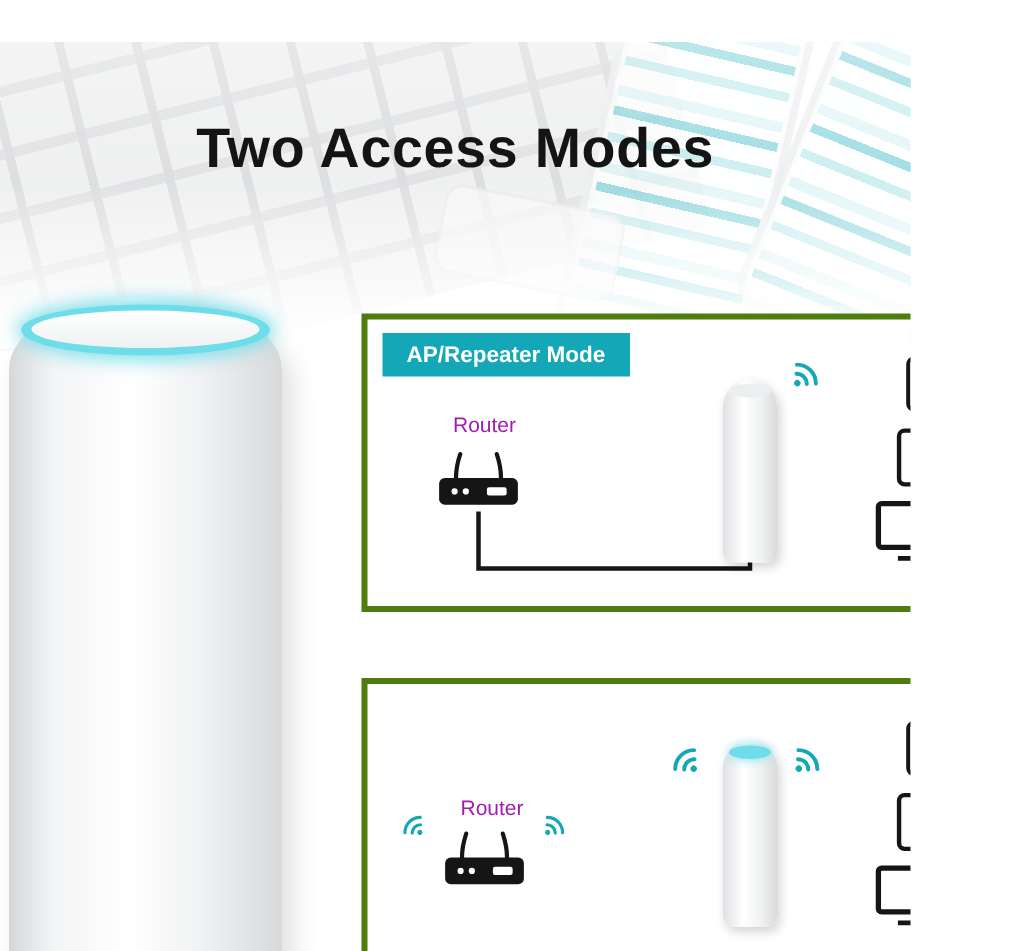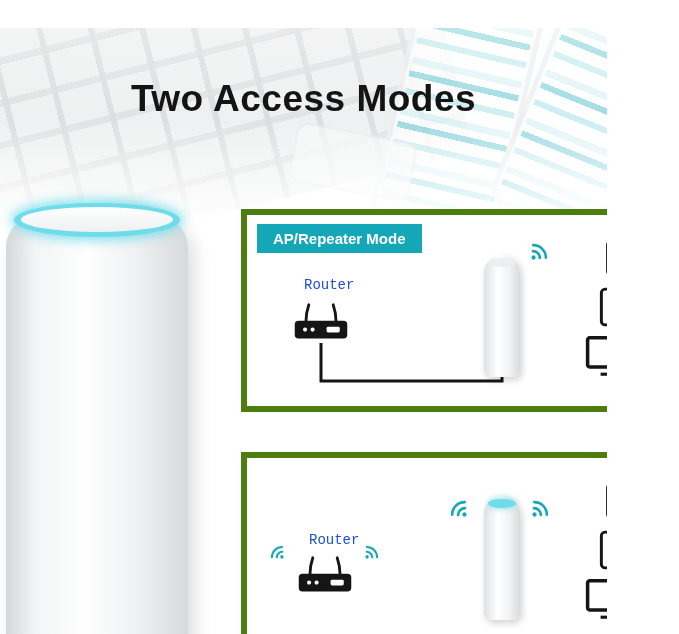--- a/index.html
+++ b/index.html
@@ -30,26 +30,26 @@
   .device{position:absolute;left:6px;top:170px;width:182px;height:464px;
       background:linear-gradient(90deg,#d5d7d9 0%,#f3f4f5 16%,#ffffff 44%,#f1f2f3 70%,#d7d9db 100%);
       border-radius:91px 91px 12px 12px / 48px 48px 8px 8px;
       box-shadow:7px 10px 18px rgba(0,0,0,.13);}
   .device .ring{position:absolute;top:5px;left:8px;right:8px;height:34px;border-radius:50%;
       background:#6fdde9;box-shadow:0 0 12px 3px rgba(110,221,235,.9);}
   .device .top{position:absolute;top:9px;left:15px;right:15px;height:25px;border-radius:50%;
       background:linear-gradient(180deg,#ffffff,#eef1f2);}
 
   
-  .mode-box{position:absolute;left:241px;width:415px;height:191px;border:6px solid #4d7c0f;background:#fff;}
+  .mode-box{position:absolute;left:241px;width:415px;height:191px;border:4px solid #4d7c0f;background:#fff;}
   .box1{top:181px;}
   .box2{top:424px;}
   .badge{position:absolute;top:9px;left:10px;background:#14a7b8;color:#fff;
       font-weight:bold;font-size:15px;line-height:1;padding:7px 16px;}
-  .router-label{position:absolute;font-size:14px;color:#1d4ed8;font-family:Liberation Mono, monospace;}
+  .router-label{position:absolute;font-size:14px;color:#a21caf;}
   .box1 .router-label{left:57px;top:62px;}
   .box2 .router-label{left:62px;top:74px;}
   .router-svg{position:absolute;}
   .box1 .router-svg{left:44px;top:86px;}
   .box2 .router-svg{left:48px;top:96px;}
   .cable{position:absolute;left:0;top:0;}
   .cable polyline{fill:none;stroke:#151515;stroke-width:3;}
 
   .ext{position:absolute;left:237px;top:40px;width:36px;height:122px;
       background:linear-gradient(90deg,#dfe1e3,#ffffff 38%,#f0f1f2 72%,#d8dadc);

